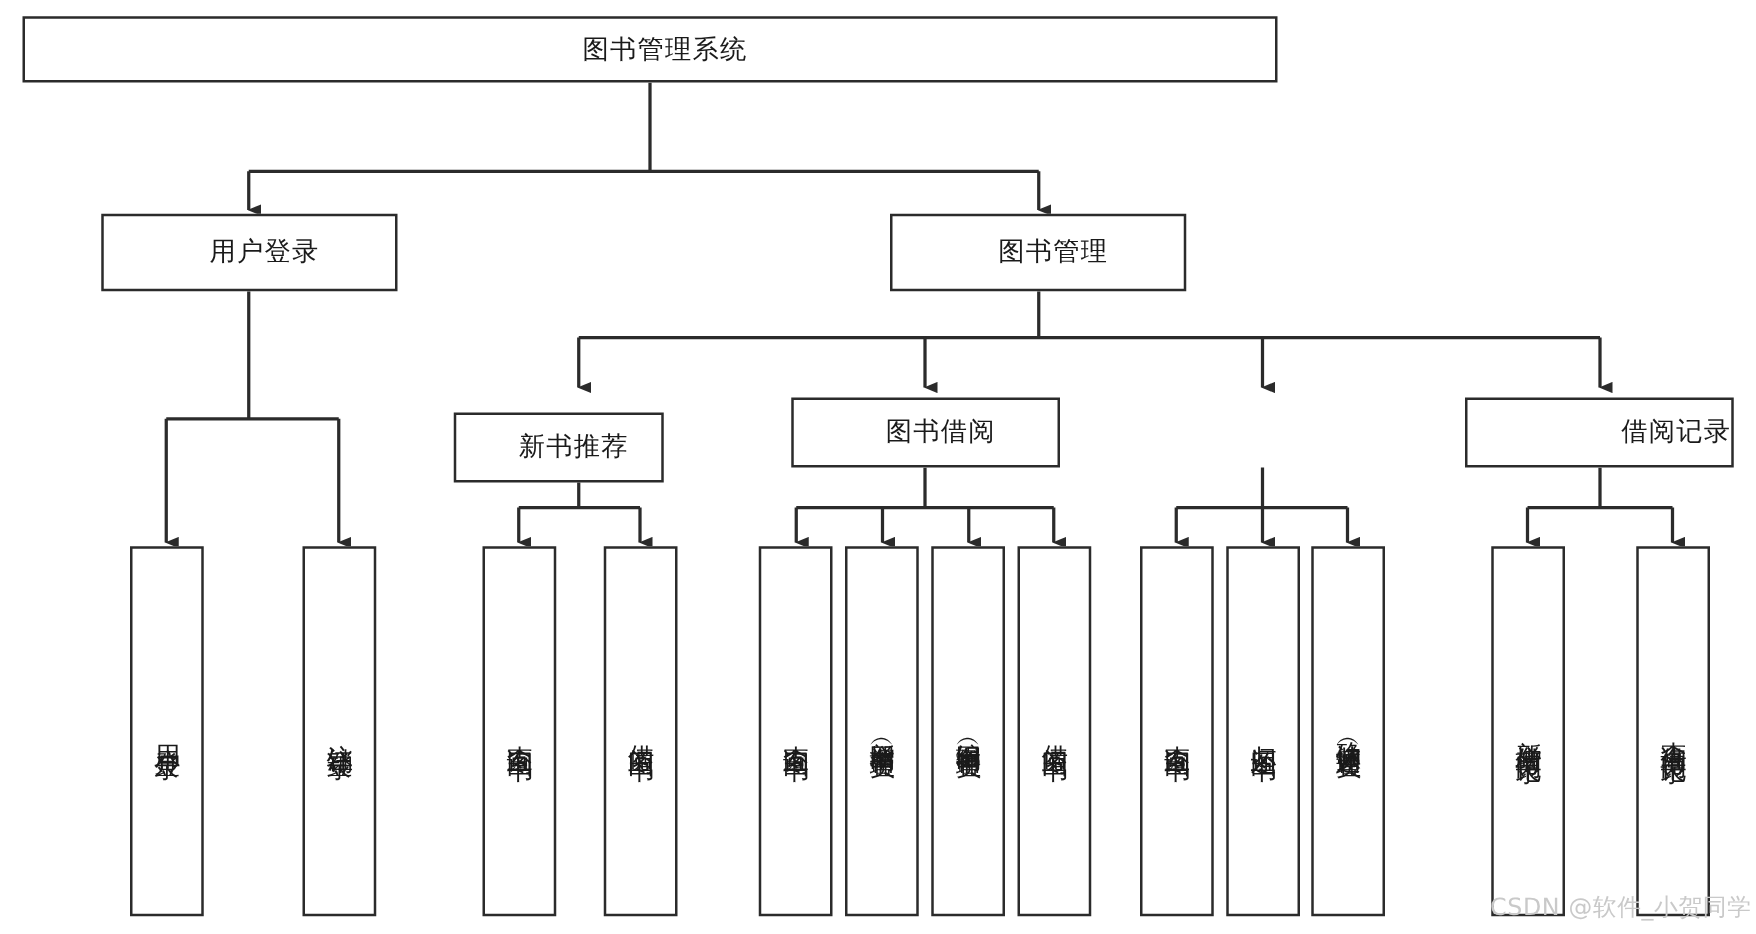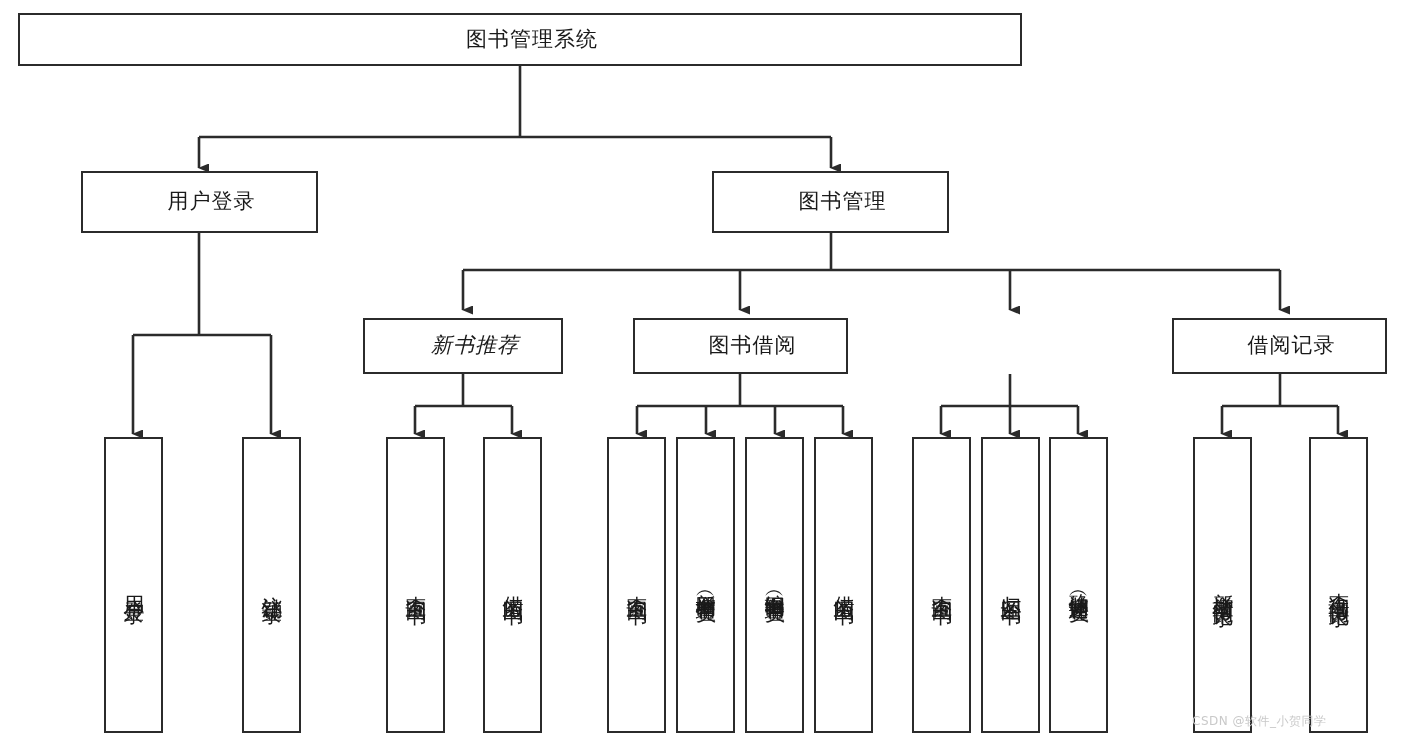--- a/index.html
+++ b/index.html
@@ -51,21 +51,21 @@
     letter-spacing: 3px;
     text-align: center;
     white-space: nowrap;
   }
   .node.v-node .label.tight {
     font-size: 20px;
     letter-spacing: 1.5px;
   }
   .watermark {
     position: absolute;
-    font-size: 12px;
+    font-size: 19px;
     color: #c9c9c9;
     white-space: nowrap;
     letter-spacing: 0.5px;
     font-family: "DejaVu Sans", "Liberation Sans", sans-serif;
   }
 </style>
 </head>
 <body>
 
 <div id="canvas">
@@ -127,27 +127,27 @@
     <span class="label">图书管理系统</span>
   </div>
 
   <div class="node h-node" style="left:81px; top:171px; width:237px; height:62px;">
     <span class="label">用户登录</span>
   </div>
   <div class="node h-node" style="left:712px; top:171px; width:237px; height:62px;justify-content:center;">
     <span class="label">图书管理</span>
   </div>
 
-  <div class="node h-node" style="left:363px; top:318px; width:200px; height:56px;font-style:italic;">
+  <div class="node h-node" style="left:363px; top:330px; width:168px; height:56px;">
     <span class="label">新书推荐</span>
   </div>
   <div class="node h-node" style="left:633px; top:318px; width:215px; height:56px;">
     <span class="label">图书借阅</span>
   </div>
-  <div class="node h-node" style="left:1172px; top:318px; width:215px; height:56px;">
+  <div class="node h-node" style="left:1172px; top:318px; width:215px; height:56px;justify-content:flex-end;">
     <span class="label">借阅记录</span>
   </div>
 
   <div class="node v-node" style="left:104px; top:437px; width:59px; height:296px;">
     <span class="label">用户登录</span>
   </div>
   <div class="node v-node" style="left:242px; top:437px; width:59px; height:296px;">
     <span class="label">注销登录</span>
   </div>
 

